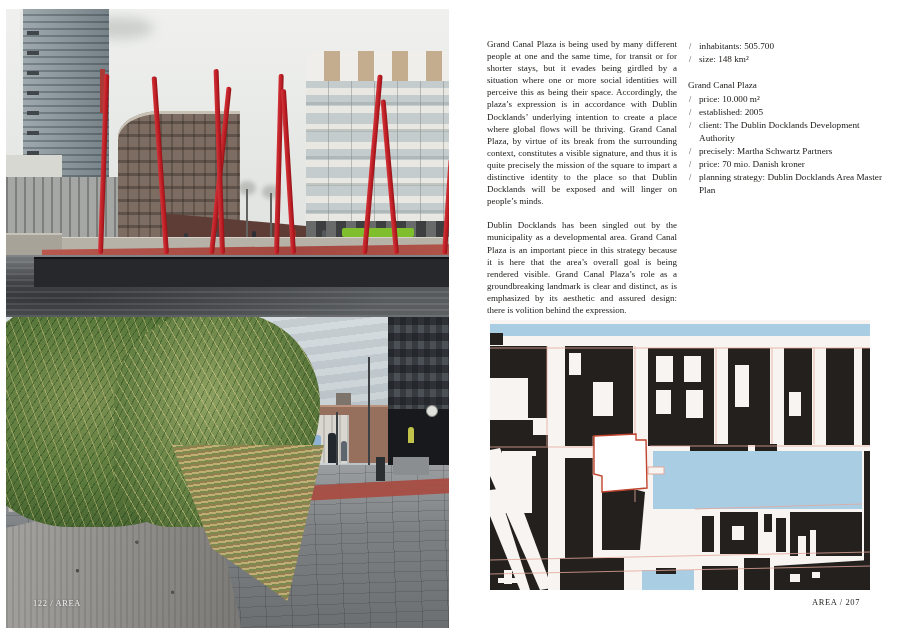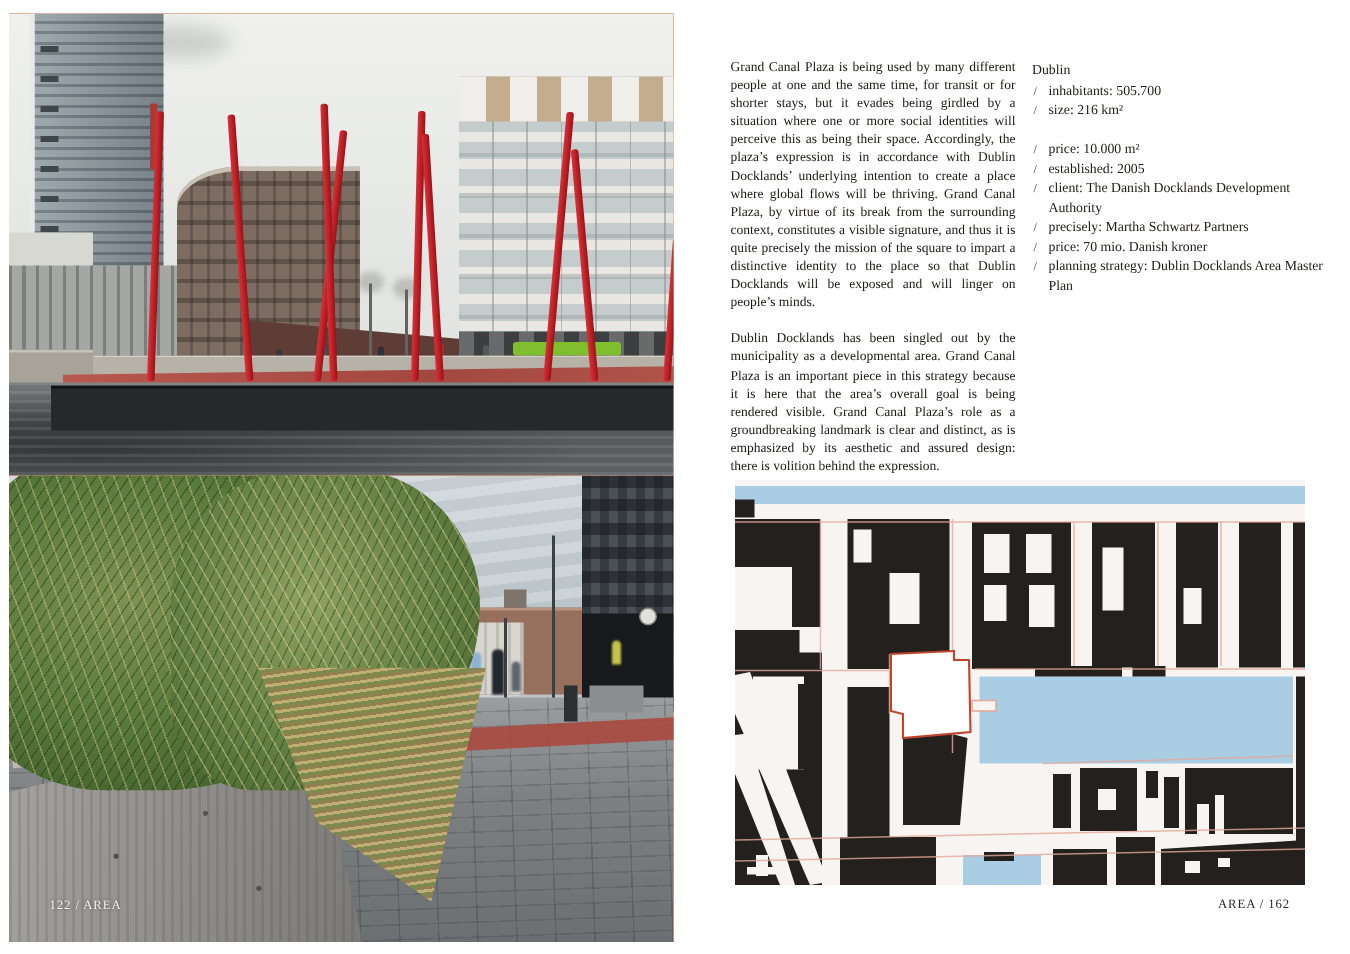--- a/index.html
+++ b/index.html
@@ -1,21 +1,21 @@
 <!DOCTYPE html>
 <html><head>
 <meta charset="utf-8">
 <style>
   html,body{margin:0;padding:0;background:#ffffff;}
   #stage{position:relative;width:900px;height:636px;background:#ffffff;overflow:hidden;
          font-family:"Liberation Serif", serif;color:#1d1a17;}
   .abs{position:absolute;}
 
   
-  .photo{position:absolute;overflow:hidden;background:#c2410c;}
+  .photo{position:absolute;overflow:hidden;background:#0f766e;}
   #photo-top{left:6px;top:9px;width:443px;height:308px;}
   #photo-bottom{left:6px;top:317px;width:443px;height:311px;}
 
   
   .sky1{left:0;top:0;width:443px;height:308px;background:linear-gradient(180deg,#f0f1ef 0%,#e4e6e3 55%,#dfe1de 100%);}
   .cloud{left:78px;top:8px;width:70px;height:22px;background:#c3c7c2;border-radius:50%;filter:blur(6px);opacity:.8;}
   .tower{left:14px;top:0;width:86px;height:240px;
     background:repeating-linear-gradient(180deg,#c3cacd 0 5px,#939da2 5px 7px),linear-gradient(90deg,#cfd5d7,#9aa4a8);
     background-blend-mode:multiply;border-left:3px solid #e8eae8;}
   .tower-balconies{left:4px;top:6px;width:12px;height:228px;
@@ -190,29 +190,29 @@
     </div>
     <div class="abs folio" id="folio-left">122 / AREA</div>
   </div>
 
   <div class="abs textcol">
     <p>Grand Canal Plaza is being used by many different people at one and the same time, for transit or for shorter stays, but it evades being girdled by a situation where one or more social identities will perceive this as being their space. Accordingly, the plaza’s expression is in accordance with Dublin Docklands’ underlying intention to create a place where global flows will be thriving. Grand Canal Plaza, by virtue of its break from the surrounding context, constitutes a visible signature, and thus it is quite precisely the mission of the square to impart a distinctive identity to the place so that Dublin Docklands will be exposed and will linger on people’s minds.</p>
     <p>Dublin Docklands has been singled out by the municipality as a developmental area. Grand Canal Plaza is an important piece in this strategy because it is here that the area’s overall goal is being rendered visible. Grand Canal Plaza’s role as a groundbreaking landmark is clear and distinct, as is emphasized by its aesthetic and assured design: there is volition behind the expression.</p>
   </div>
 
   <div class="abs factscol">
-    <h4>Dublin</h4>
     <ul>
       <li><span class="b">/</span><span>inhabitants: 505.700</span></li>
-      <li><span class="b">/</span><span>size: 216 km²</span></li>
+      <li><span class="b">/</span><span>size: 148 km²</span></li>
     </ul>
+    <h4>Grand Canal Plaza</h4>
     <ul>
       <li><span class="b">/</span><span>price: 10.000 m²</span></li>
       <li><span class="b">/</span><span>established: 2005</span></li>
-      <li><span class="b">/</span><span>client: The Danish Docklands Development Authority</span></li>
+      <li><span class="b">/</span><span>client: The Dublin Docklands Development Authority</span></li>
       <li><span class="b">/</span><span>precisely: Martha Schwartz Partners</span></li>
       <li><span class="b">/</span><span>price: 70 mio. Danish kroner</span></li>
       <li><span class="b">/</span><span>planning strategy: Dublin Docklands Area Master Plan</span></li>
     </ul>
   </div>
 
   <svg id="site-map" class="abs" viewBox="0 0 380 270">
     <rect x="0" y="0" width="380" height="270" fill="#f7f4f1"></rect>
 
     <g>
@@ -281,15 +281,15 @@
       <path d="M0,254 L380,246"></path>
       <path d="M103,116 V156"></path>
       <path d="M205,189 L372,184"></path>
     </g>
 
     <rect x="158" y="147" width="16" height="7" fill="#f7f4f1" stroke="#e4a89a" stroke-width="1"></rect>
 
     <polygon points="104,116 146,114 146,120 156,120 157,168 112,172 112,156 104,154" fill="#ffffff" stroke="#c0442e" stroke-width="1.4"></polygon>
   </svg>
 
-  <div class="abs folio" id="folio-right">AREA / 162</div>
+  <div class="abs folio" id="folio-right">AREA / 207</div>
 
 </div>
 
 </body></html>

